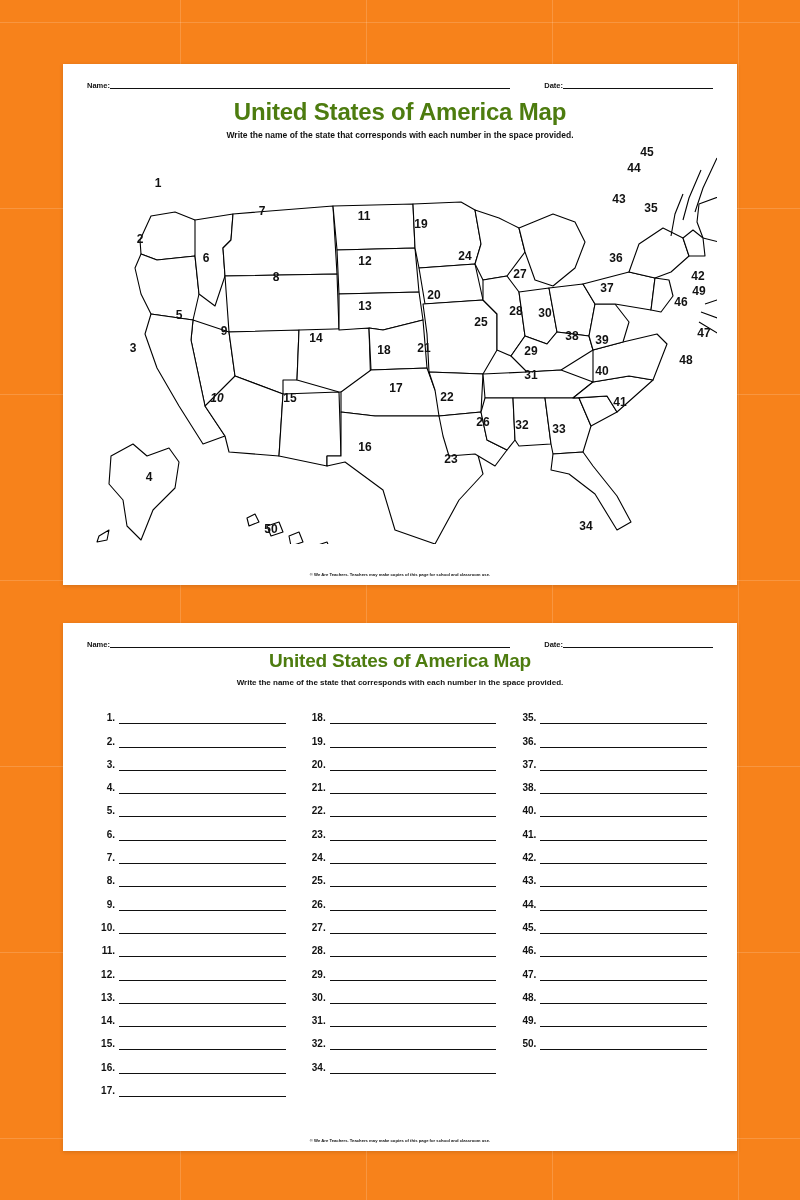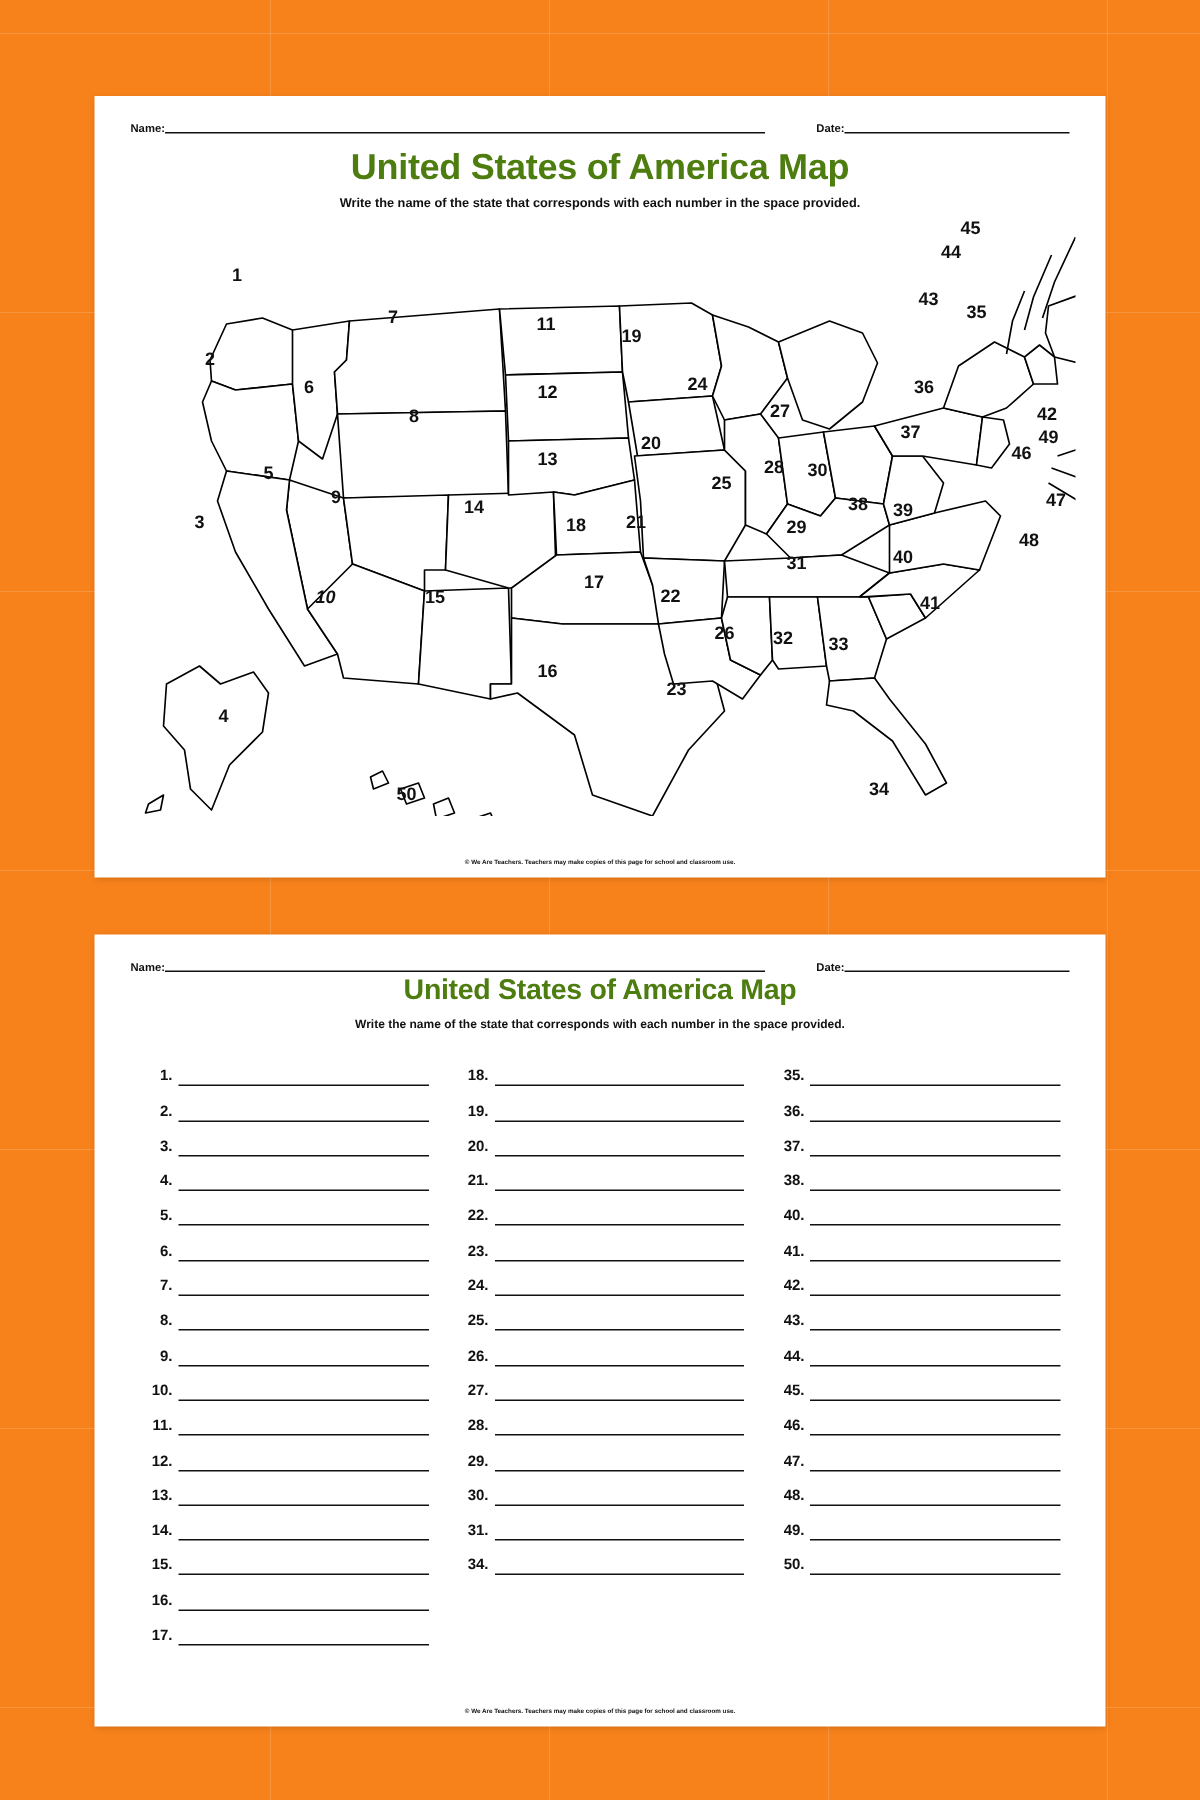--- a/index.html
+++ b/index.html
@@ -497,20 +497,24 @@
         </div>
         <div class="ans-row">
           <span class="ans-num">30.</span>
           <span class="ans-line"></span>
         </div>
         <div class="ans-row">
           <span class="ans-num">31.</span>
           <span class="ans-line"></span>
         </div>
         <div class="ans-row">
+          <span class="ans-num">32.</span>
+          <span class="ans-line"></span>
+        </div>
+        <div class="ans-row">
           <span class="ans-num">34.</span>
           <span class="ans-line"></span>
         </div>
       </div>
       <div class="list-col">
         <div class="ans-row">
           <span class="ans-num">35.</span>
           <span class="ans-line"></span>
         </div>
         <div class="ans-row">

